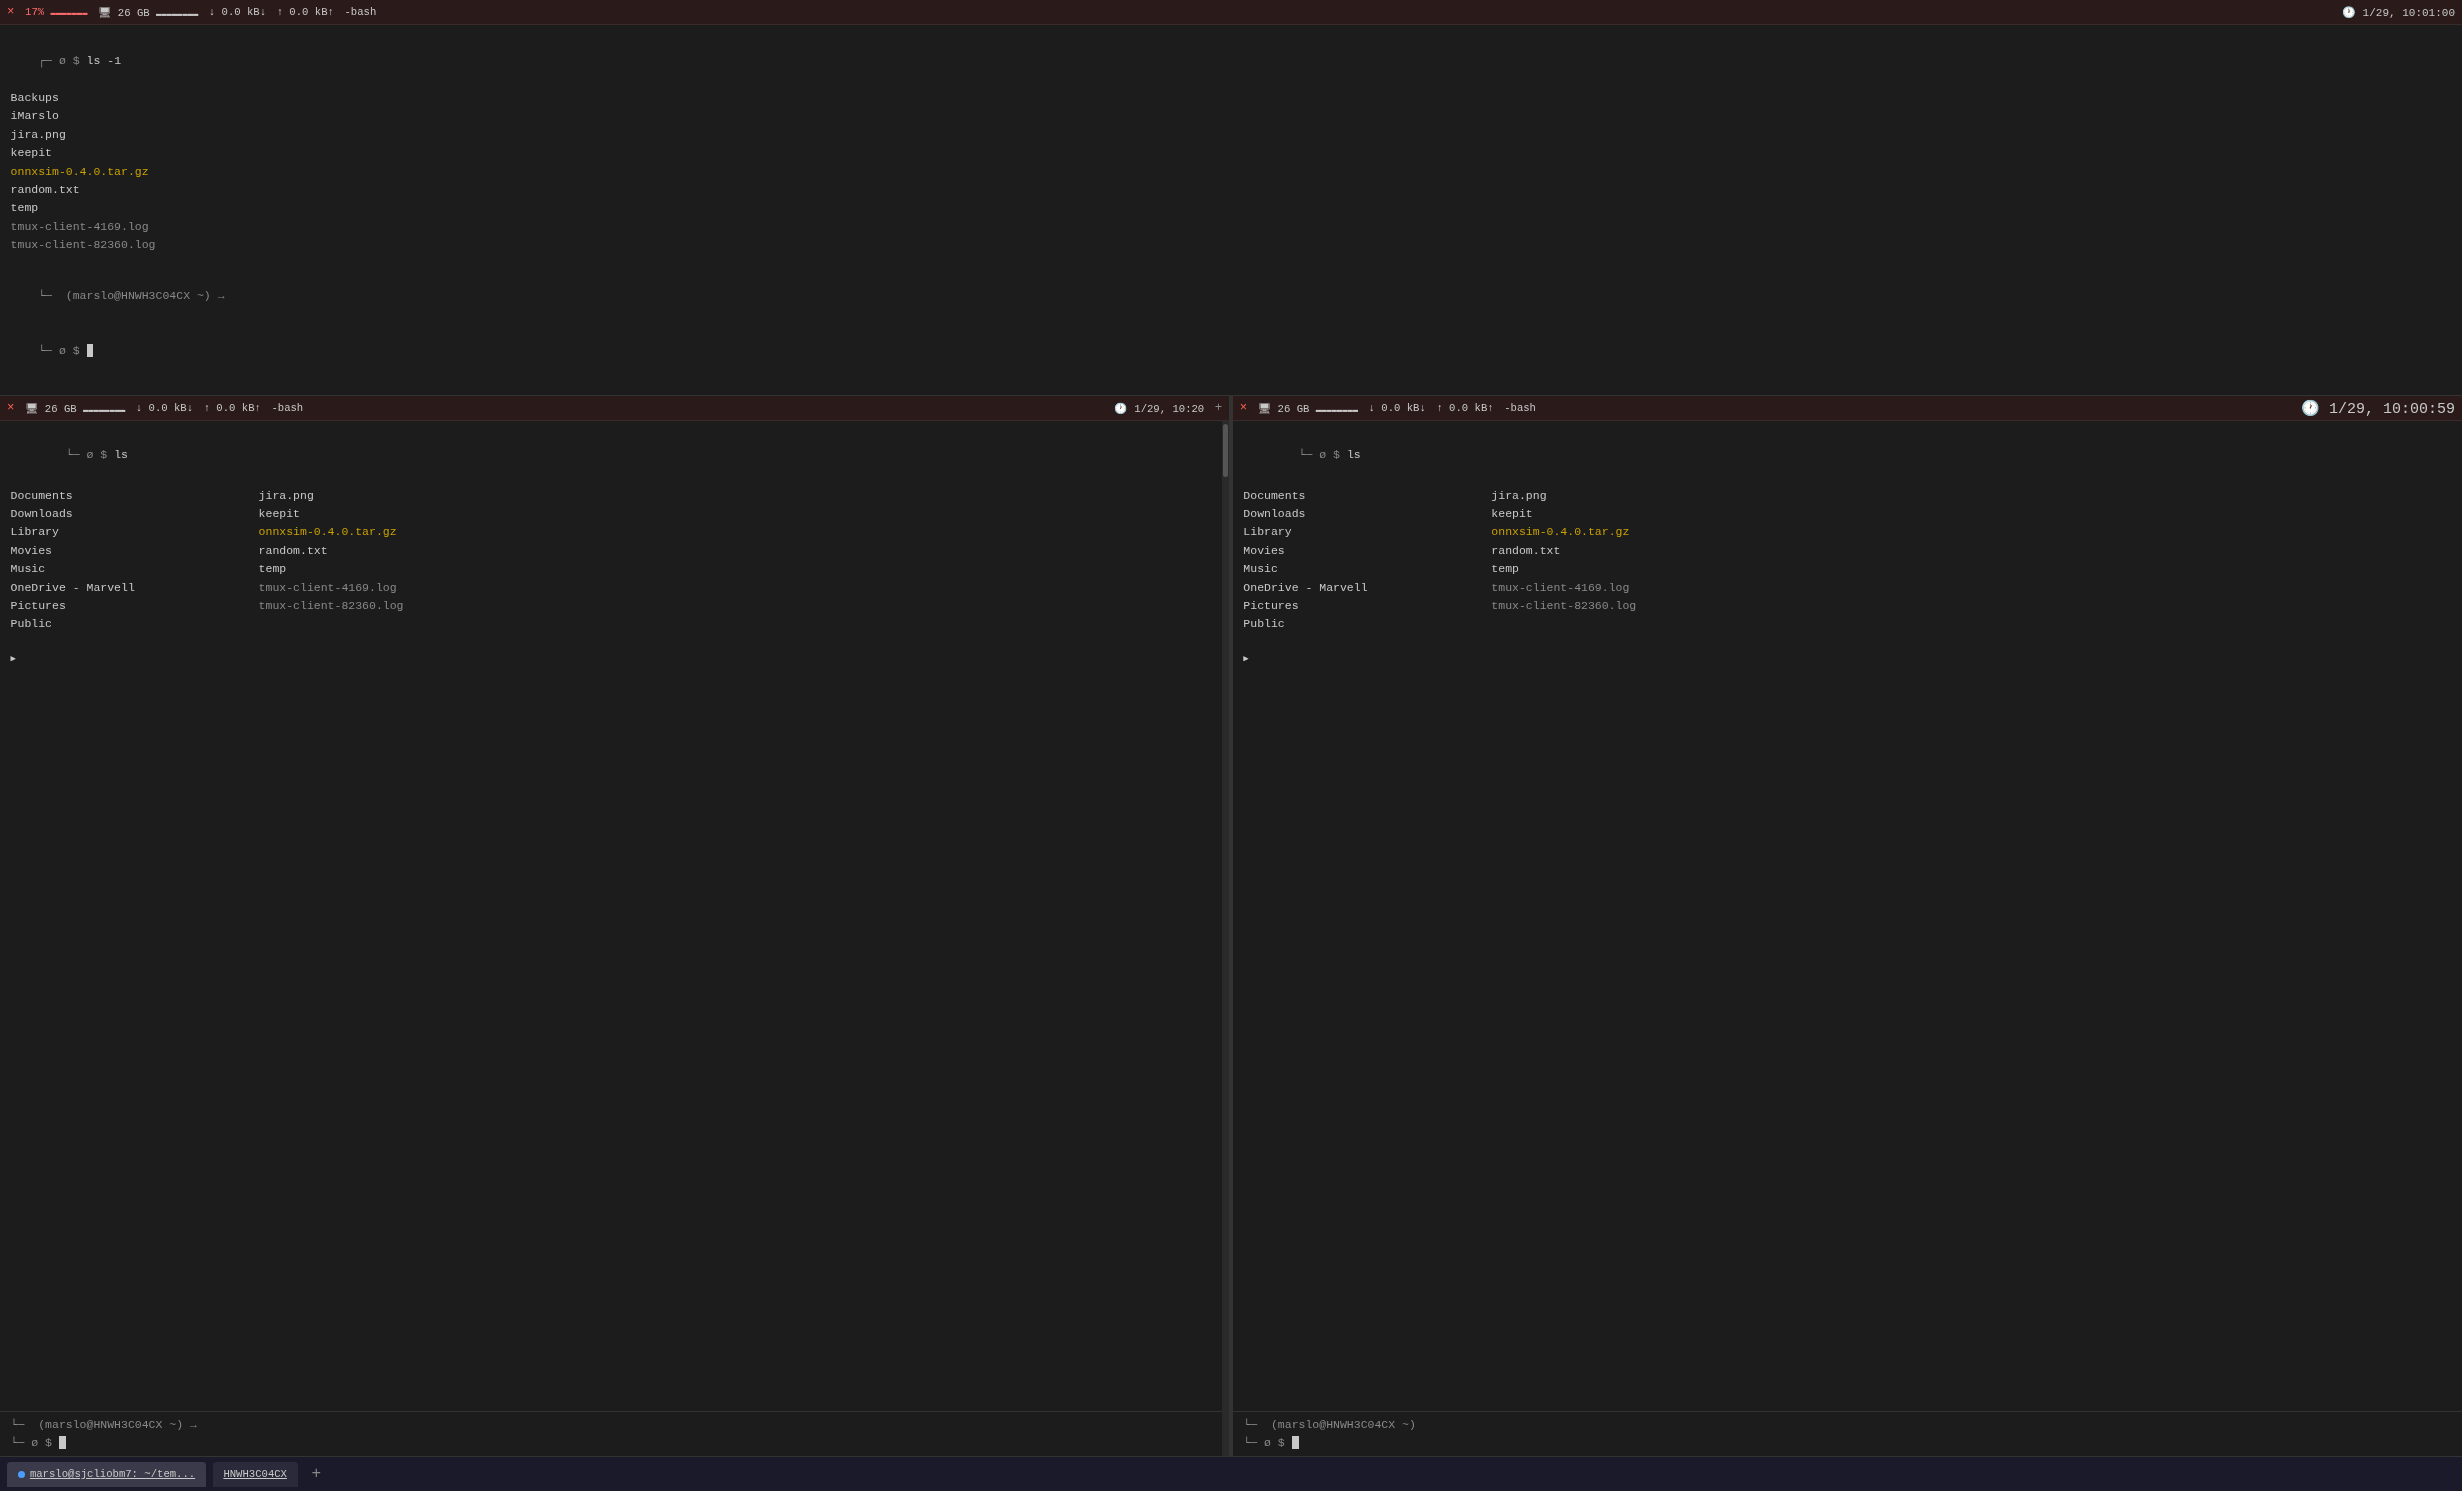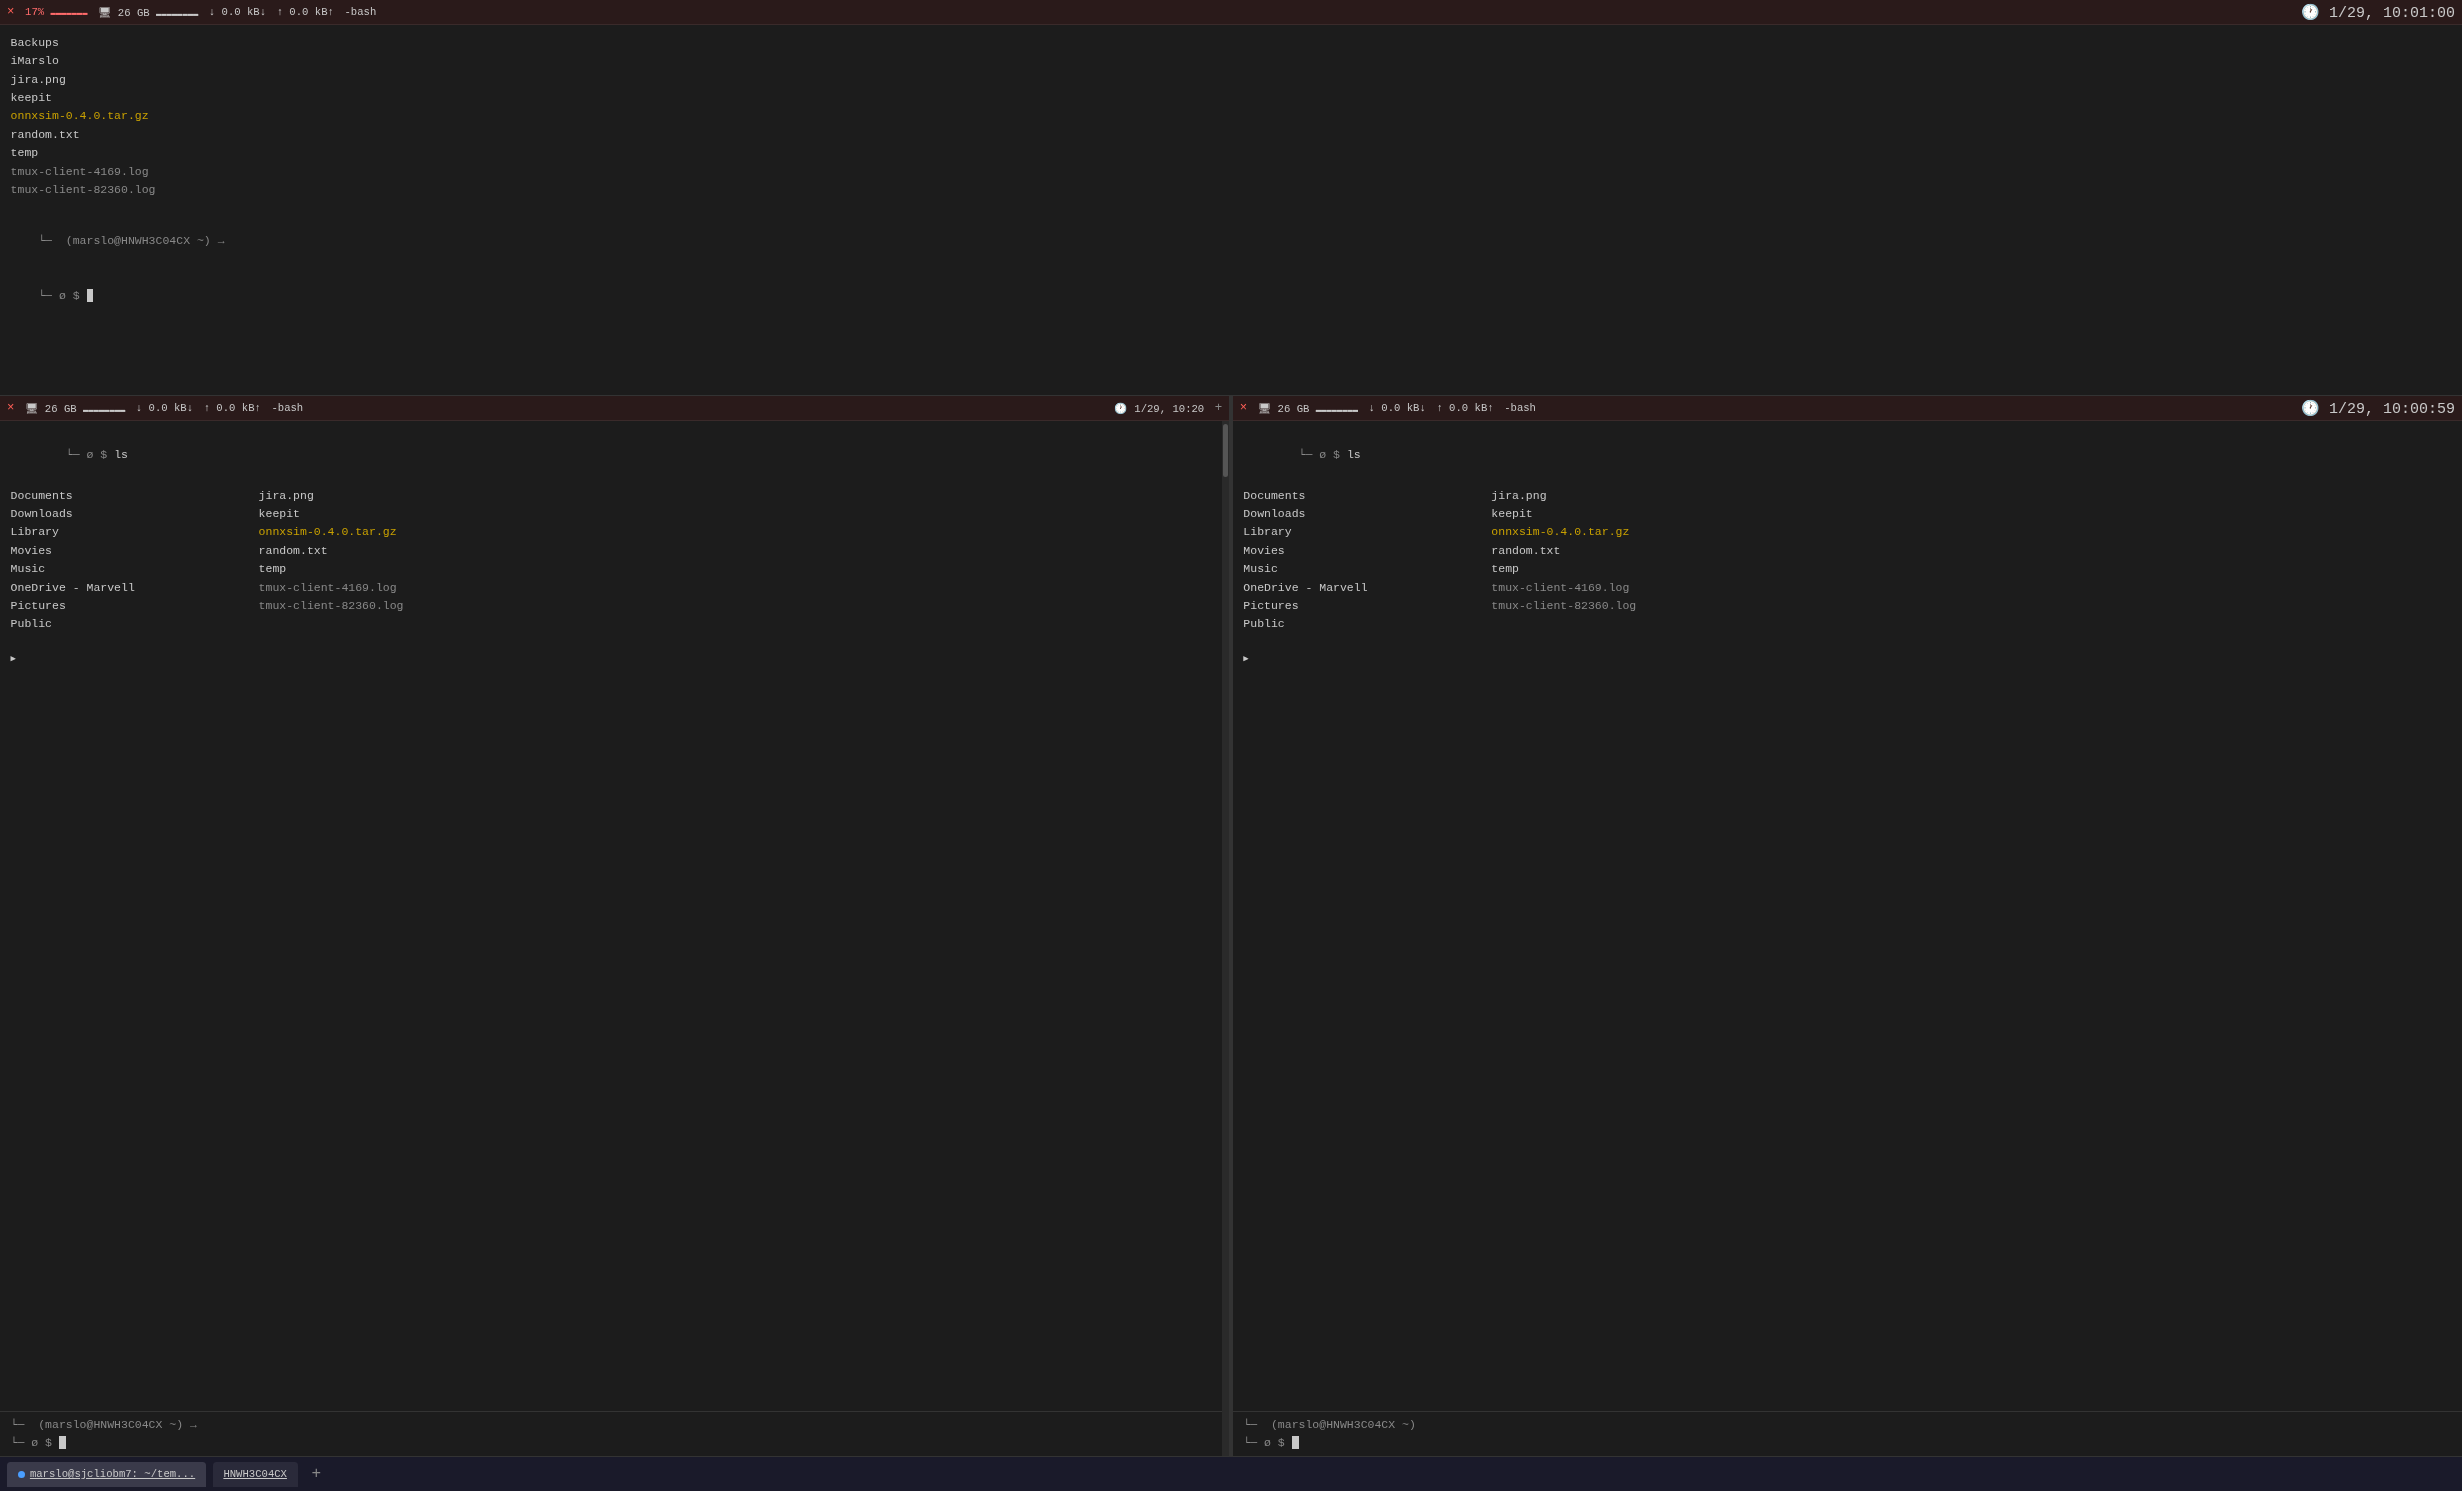--- a/index.html
+++ b/index.html
@@ -19,21 +19,21 @@
       background: #2a1a1a;
       height: 25px;
       display: flex;
       align-items: center;
       padding: 0 7px;
       gap: 14px;
       border-bottom: 0.9px solid #3a2a2a;
       position: relative;
     }
     .top-bar-left { display: flex; align-items: center; gap: 10.6px; flex: 1; }
-    .top-bar-right { color: #c8c8c8; font-size: 15px; }
+    .top-bar-right { color: #c8c8c8; font-size: 11px; }
     .close-btn { color: #ff5f57; font-size: 12.4px; cursor: pointer; }
     .cpu-indicator { color: #ff6b6b; font-size: 10.6px; }
     .mem-indicator { color: #c8c8c8; font-size: 10.6px; }
     .net-indicator { color: #c8c8c8; font-size: 10.6px; }
     .shell-label { color: #c8c8c8; font-size: 10.6px; }
 
     
     .main-terminal {
       background: #1c1c1c;
       height: 371px;
@@ -168,20 +168,23 @@
     </span>
     <span class="shell-label">-bash</span>
   </div>
   <div class="top-bar-right">
     <span>🕐 </span>
     <span>1/29, 10:01:00</span>
   </div>
 </div>
 
 <div class="main-terminal">
+  <div class="terminal-line">
+    <span style="color:#888;">┌─ ø $</span> <span style="color:#c8c8c8;">ls -1</span>
+  </div>
   <div class="terminal-line file-dir">Backups</div>
   <div class="terminal-line file-dir">iMarslo</div>
   <div class="terminal-line file-dir">jira.png</div>
   <div class="terminal-line file-dir">keepit</div>
   <div class="terminal-line file-gz">onnxsim-0.4.0.tar.gz</div>
   <div class="terminal-line file-txt">random.txt</div>
   <div class="terminal-line file-dir">temp</div>
   <div class="terminal-line file-log">tmux-client-4169.log</div>
   <div class="terminal-line file-log">tmux-client-82360.log</div>
   <div style="height:14px;"></div>

